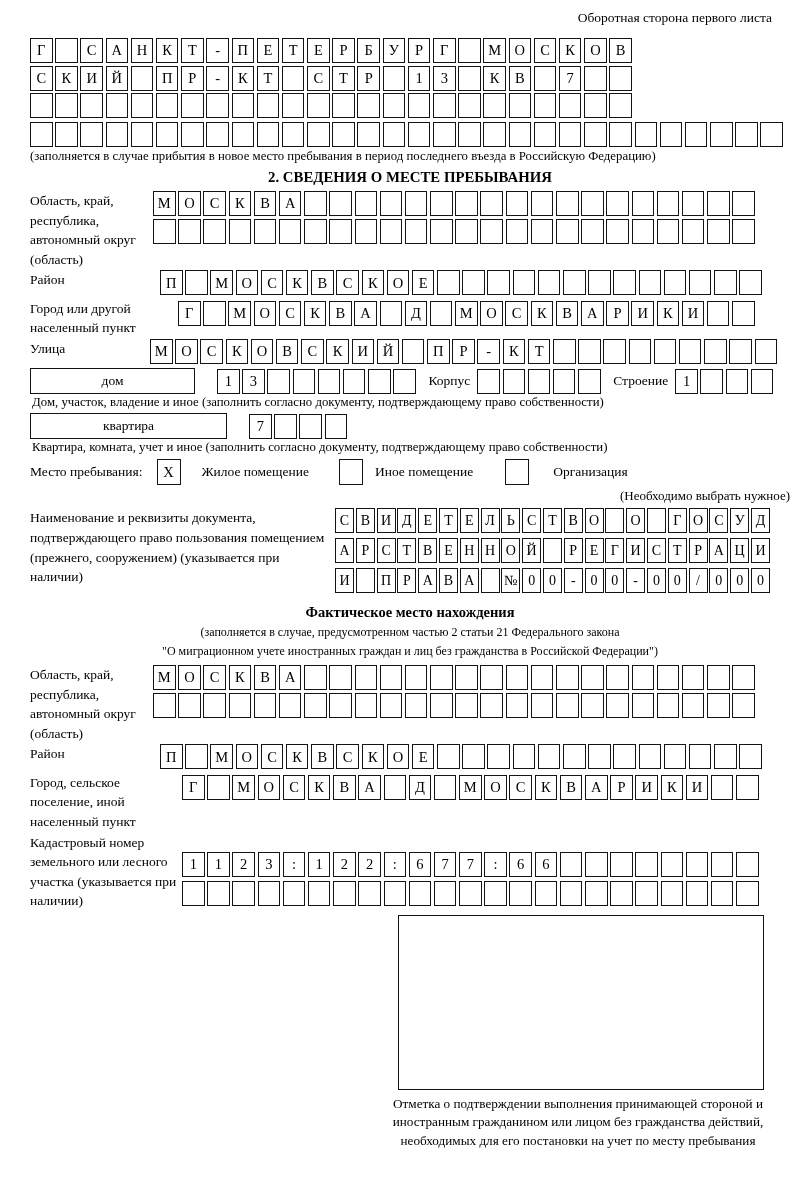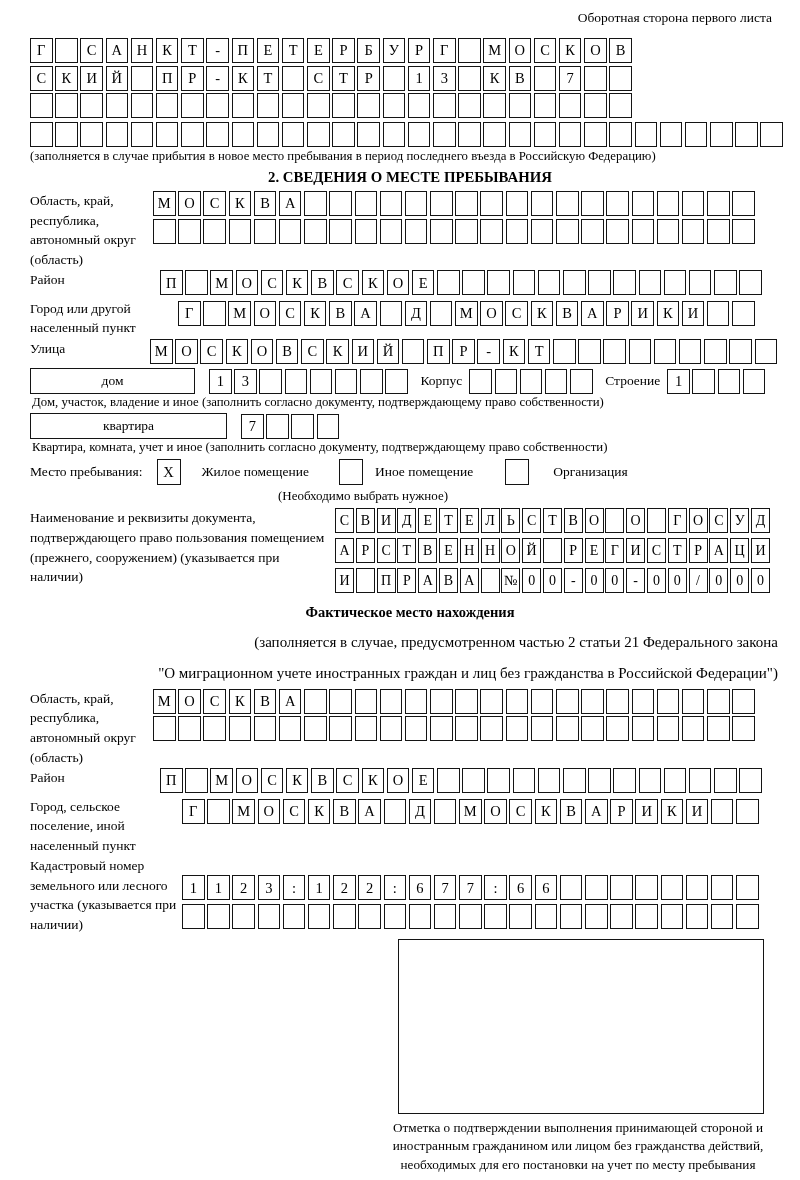--- a/index.html
+++ b/index.html
@@ -14,29 +14,29 @@
   .cell{box-sizing:border-box;flex:none;width:22.5px;height:25px;border:1.5px solid #141414;
         margin-right:2.7px;display:flex;align-items:center;justify-content:center;
         font-size:14.5px;line-height:1;}
   .cell-n{box-sizing:border-box;flex:none;width:19px;height:25px;border:1.5px solid #141414;
         margin-right:1.8px;display:flex;align-items:center;justify-content:center;
         font-size:14px;line-height:1;}
   .note{font-size:12.8px;text-align:left;margin:2px 0 2px 0;}
   .sec-title{font-weight:bold;font-size:14.8px;text-align:center;margin:5px 0 5px 0;}
   .hrow{display:flex;align-items:center;margin:2px 0 1px 0;}
   .wide-box{box-sizing:border-box;flex:none;height:26px;border:1.6px solid #141414;
-        display:flex;align-items:center;justify-content:center;font-size:13.5px;margin-right:14px;}
+        display:flex;align-items:center;justify-content:center;font-size:13.5px;margin-right:22px;}
   .inline-lab{font-size:13.5px;margin:0 7px 0 10px;flex:none;}
   .caption{font-size:12.8px;margin:1px 0 3px 2px;}
   .chkrow{display:flex;align-items:center;margin-top:4px;font-size:13.5px;}
   .chk{box-sizing:border-box;flex:none;width:24px;height:26px;border:1.6px solid #141414;
         display:flex;align-items:center;justify-content:center;font-size:14.5px;}
-  .choose-note{font-size:13px;margin:3px 0 4px 248px;}
+  .choose-note{font-size:13px;margin:3px 0 4px 248px;text-align:right;}
   .fact-title{font-weight:bold;font-size:14.5px;text-align:center;margin:8px 0 4px 0;}
-  .fact-note{font-size:15px;text-align:right;line-height:1.3;margin:12px;}
+  .fact-note{font-size:12px;text-align:center;line-height:1.3;margin:4px;}
   .stamp{box-sizing:border-box;width:366px;height:175px;border:1.8px solid #141414;
         margin-left:368px;margin-top:4px;}
   .stamp-cap{width:400px;margin-left:348px;text-align:center;font-size:13.2px;line-height:1.42;margin-top:5px;}
   .mt19{margin-top:19px;}
 </style>
 </head>
 <body>
 
 <div class="page">
 

